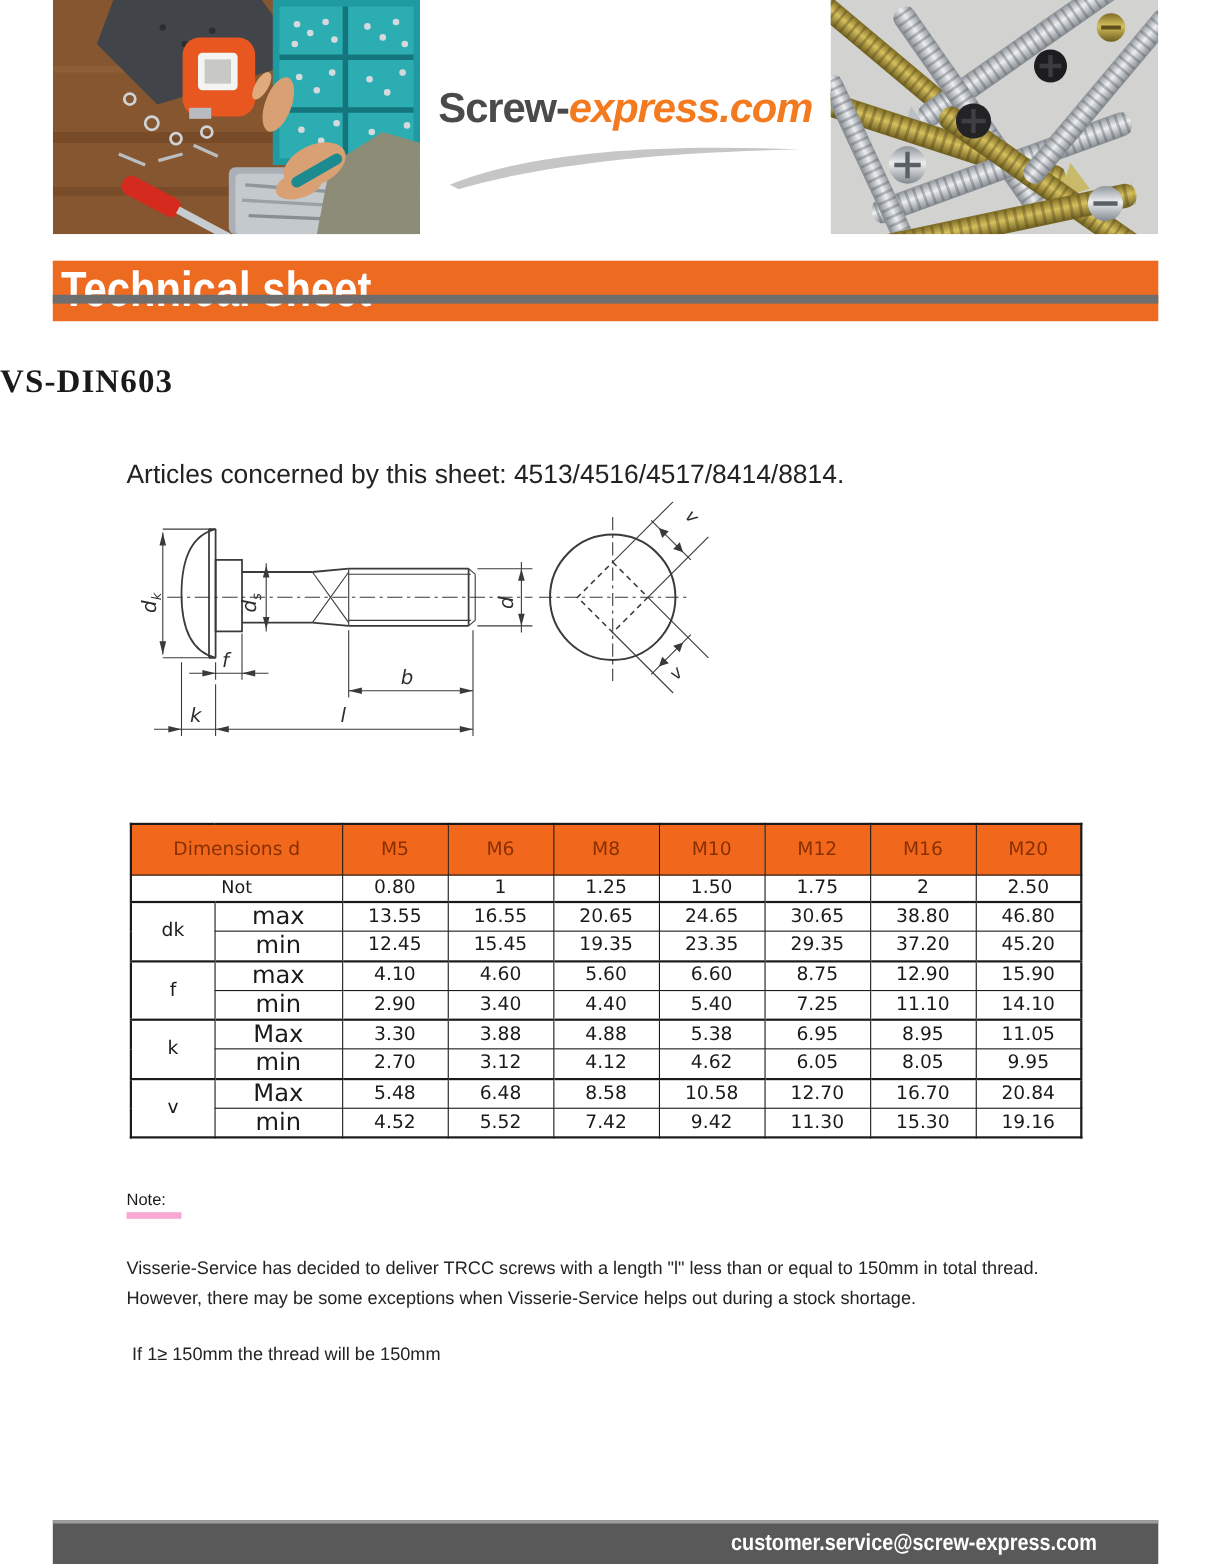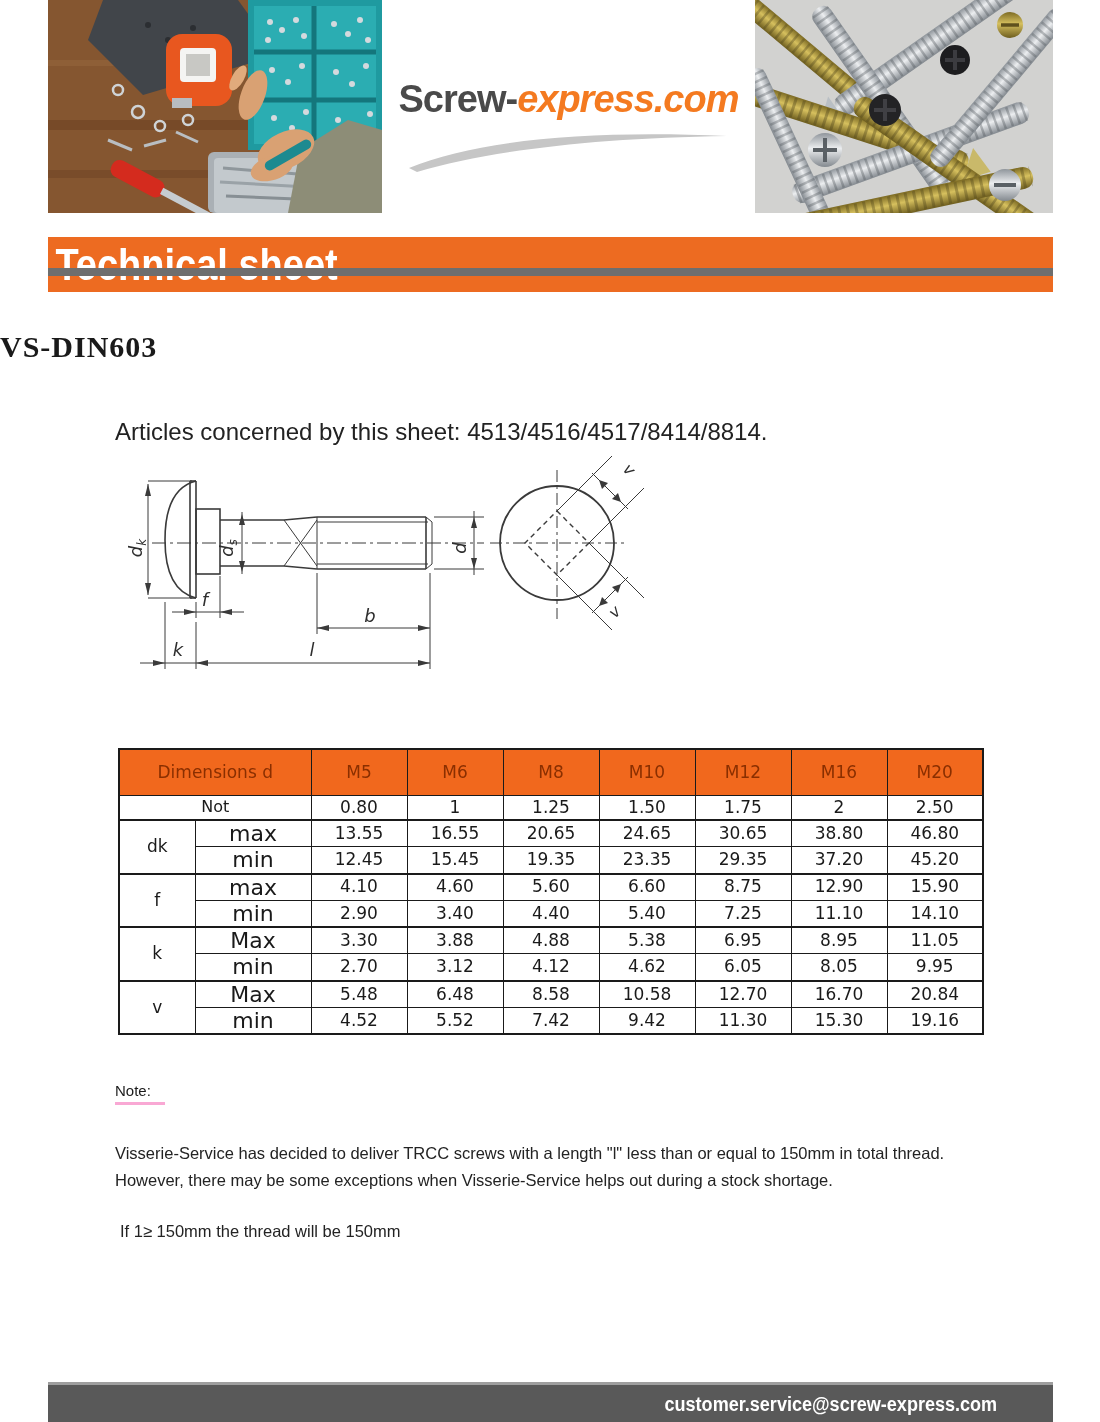--- a/index.html
+++ b/index.html
@@ -26,21 +26,21 @@
 
   
   .dim-table{position:absolute;left:118px;top:748px;border-collapse:collapse;table-layout:fixed;background:#fff;border:2px solid #1a1a1a;}
   .dim-table td{border:1px solid #1a1a1a;text-align:center;vertical-align:middle;font-size:17px;padding:0;height:23px;line-height:1.15;font-family:"DejaVu Sans","Liberation Sans",sans-serif;}
   .dim-table tr.head td{background:#f1681d;color:#8a2f00;height:45px;font-size:17px;}
   .dim-table td.small{font-size:16px;}
   .dim-table tr.gtop td{border-top:2px solid #1a1a1a;}
   .dim-table td.sub{font-size:22px;}
 
   
-  .note-label{position:absolute;left:115px;top:1082px;font-size:15px;border-bottom:3px solid #f9a8d4;padding:0 14px 3px 0;}
+  .note-label{position:absolute;left:115px;top:1082px;font-size:15px;border-bottom:6px solid #f9a8d4;padding:0 14px 3px 0;}
   .note-body{position:absolute;left:115px;top:1128px;width:880px;font-size:16.5px;line-height:1.65;color:#232323;margin-top:12px;}
   .note-if{position:absolute;left:120px;top:1222px;font-size:16.5px;color:#232323;}
 
   
   .footer{position:absolute;left:48px;top:1382px;width:1005px;height:40px;background:#595959;border-top:3px solid #9e9e9e;box-sizing:border-box;display:flex;align-items:center;justify-content:flex-end;padding-right:56px;}
   .footer-text{color:#fff;font-weight:bold;font-size:19px;transform:scale(0.95,1.1);transform-origin:right center;}
 </style>
 </head>
 <body>
 

